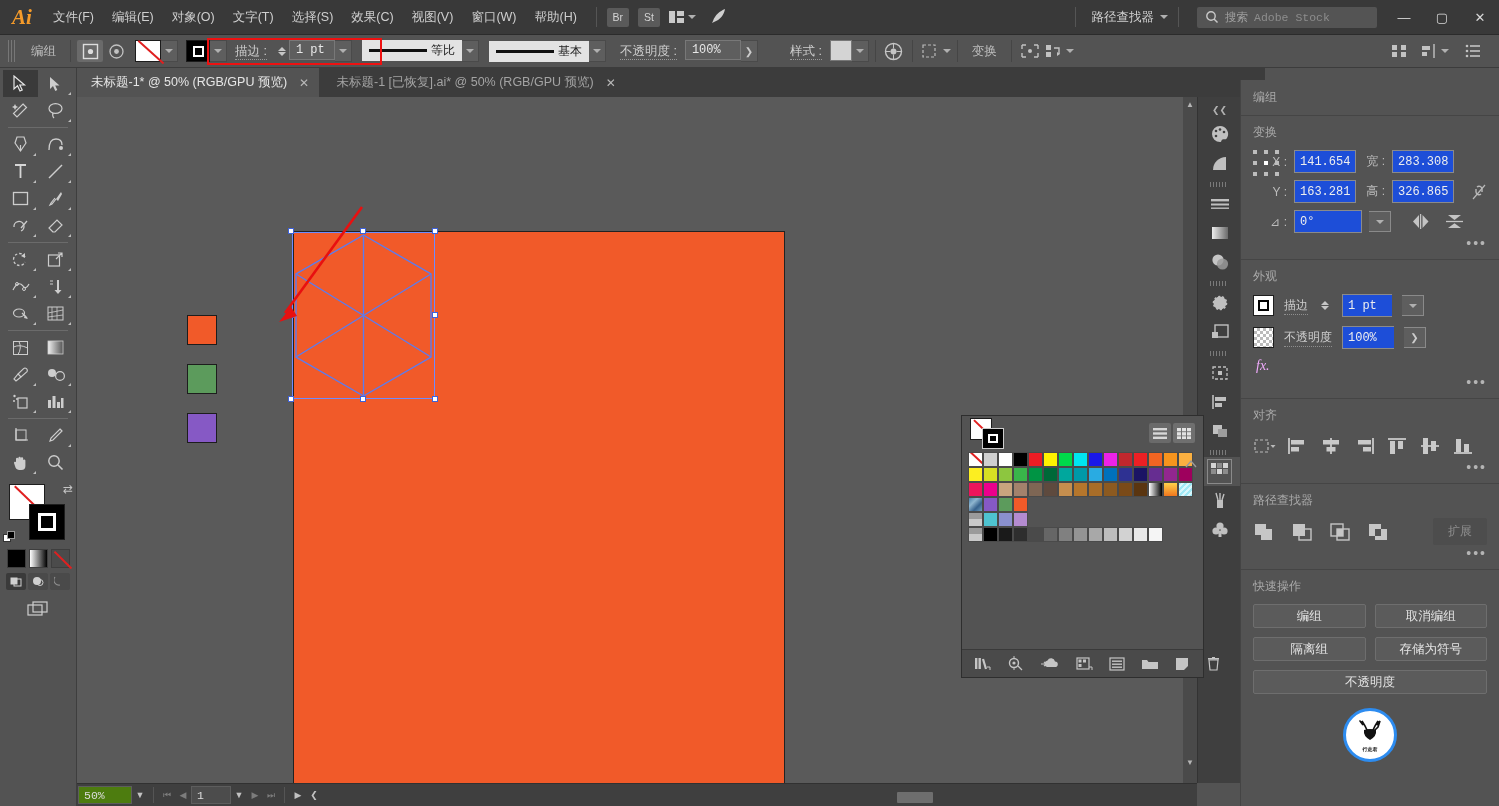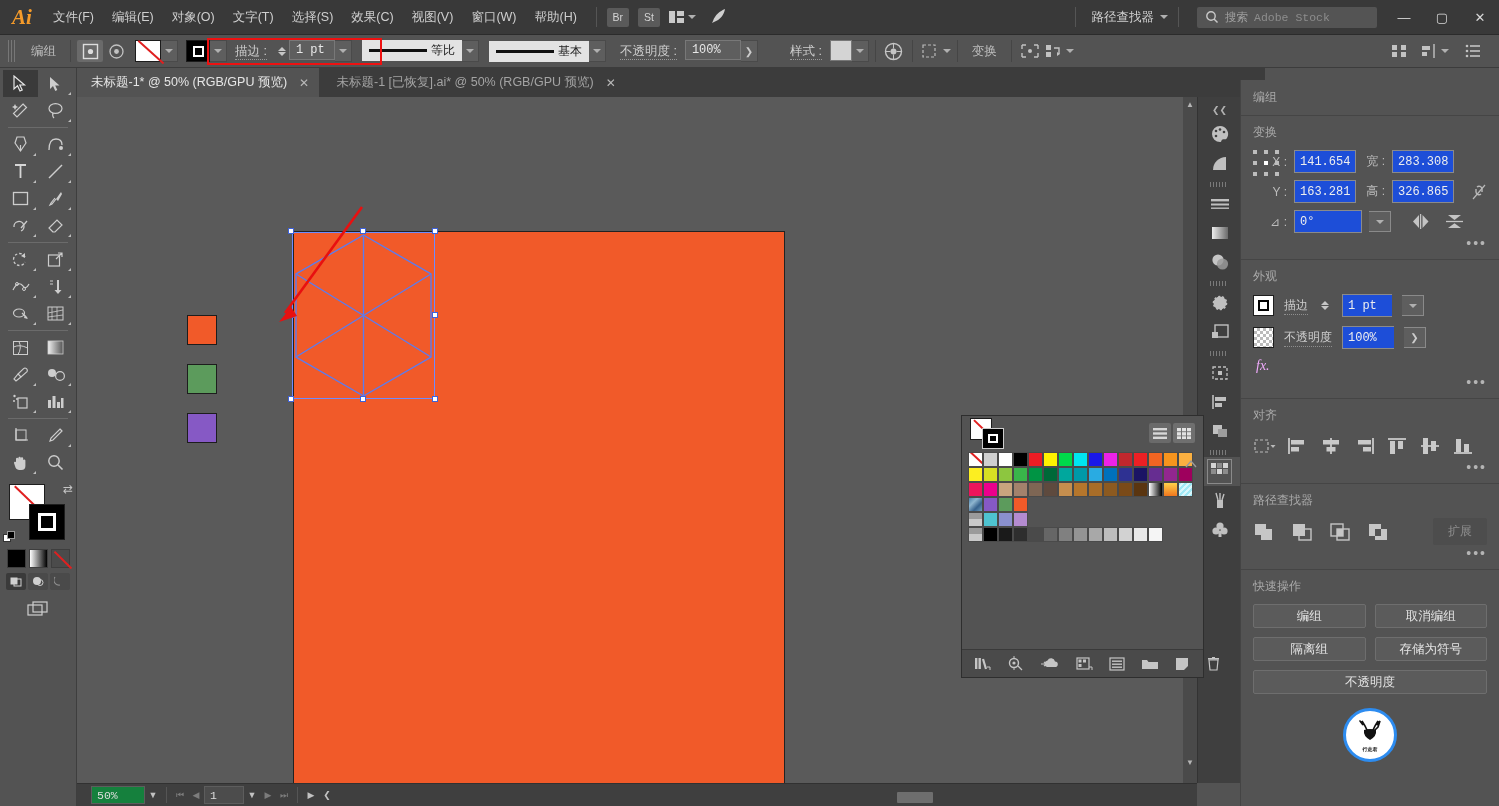--- a/index.html
+++ b/index.html
@@ -182,22 +182,22 @@
     position:absolute;right:0;top:0;width:14px;height:686px;background:#4a4a4a;
   }
   .vscroll .up,.vscroll .dn{height:14px;display:flex;align-items:center;justify-content:center;color:#b5b5b5;font-size:8px;}
 
   
   .statusbar{
     position:absolute;left:77px;top:783px;width:1120px;height:23px;background:#3f3f3f;
     display:flex;align-items:center;border-top:1px solid #313131;
   }
   .zoomfield{
-    background:#15803d;border:1px solid #5d5d5d;height:18px;width:54px;color:#ddd;
-    font-size:11.5px;display:flex;align-items:center;padding:0 5px;margin-left:14px;
+    background:#4d7c0f;border:1px solid #5d5d5d;height:18px;width:54px;color:#ddd;
+    font-size:11.5px;display:flex;align-items:center;padding:0 5px;margin-left:1px;
     font-family:"Liberation Mono",monospace;
   }
   .sb-arrow{width:16px;height:18px;display:flex;align-items:center;justify-content:center;color:#c2c2c2;font-size:9px;}
   .sb-arrow.dim{color:#7c7c7c;}
   .pagefield{
     background:#4c4c4c;border:1px solid #5d5d5d;height:18px;width:40px;color:#ddd;
     font-size:11.5px;display:flex;align-items:center;padding:0 5px;
     font-family:"Liberation Mono",monospace;
   }
   .sb-sep{width:1px;height:16px;background:#555;margin:0 5px;}

